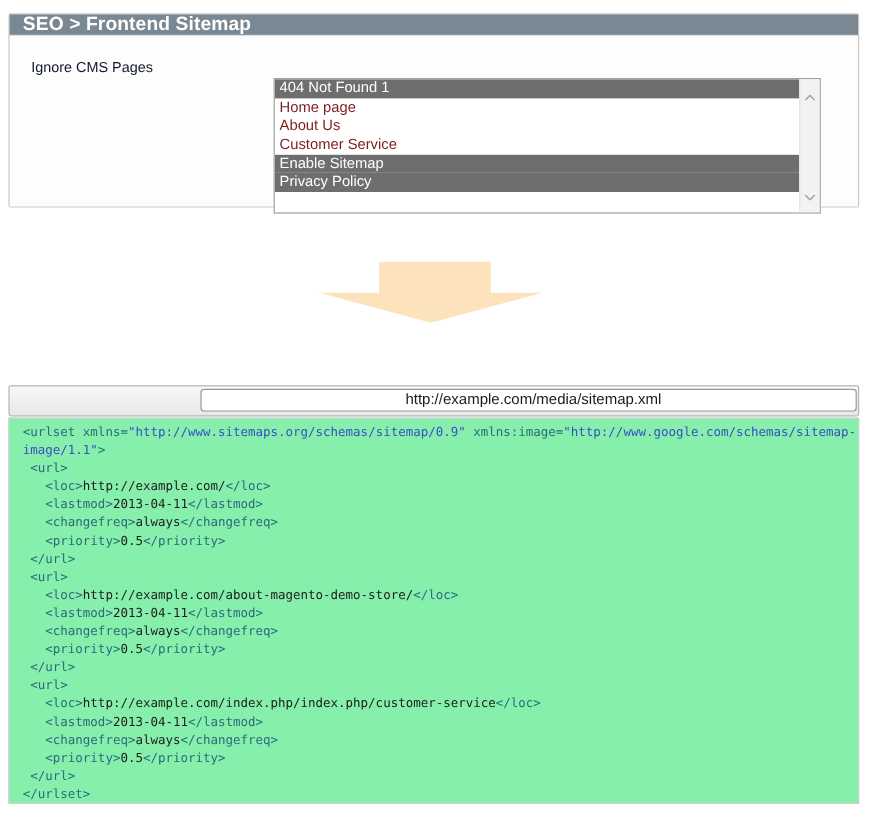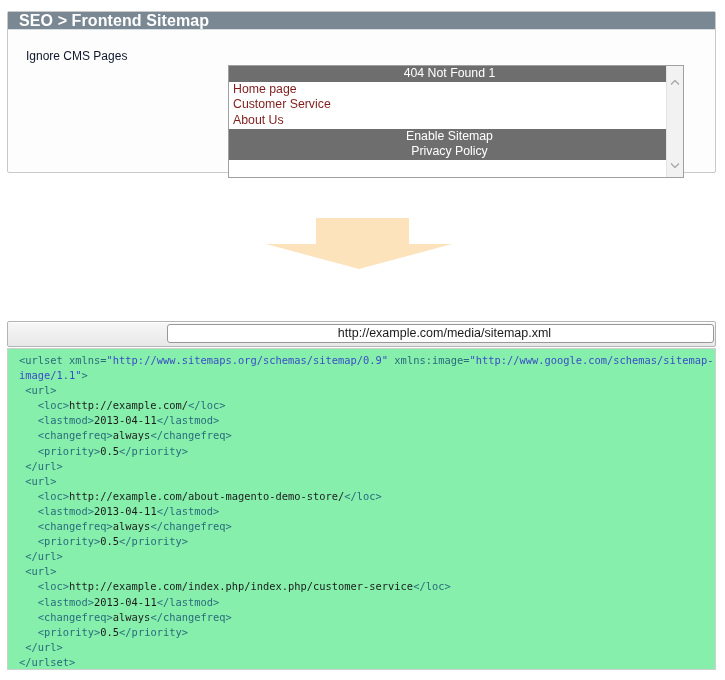--- a/index.html
+++ b/index.html
@@ -23,21 +23,21 @@
   }
   .multiselect{
     position:absolute;left:220px;top:35px;width:456px;height:113px;
     background:#fff;border:1px solid #a0a0a0;box-sizing:border-box;overflow:hidden;
   }
   .opts{position:absolute;left:0;top:0;right:17px;bottom:0;}
   .opt{
     height:15.7px;line-height:15.7px;font-size:12.3px;color:#7f1d1d;
     padding-left:4px;white-space:nowrap;overflow:hidden;
   }
-  .opt.sel{background:var(--select-sel-bg);color:#fff;text-align:center;}
+  .opt.sel{background:var(--select-sel-bg);color:#fff;}
   .msb{
     position:absolute;top:0;right:0;bottom:0;width:17px;
     background:#f2f2f2;border-left:1px solid #e3e3e3;box-sizing:border-box;
   }
   .msb .up{position:absolute;top:5px;left:50%;transform:translateX(-50%);}
   .msb .dn{position:absolute;bottom:5px;left:50%;transform:translateX(-50%);}
   
   .flow-arrow{
     position:absolute;left:266px;top:218px;width:186px;height:51px;
     background:var(--arrow-color);
@@ -79,22 +79,22 @@
   <section class="config-panel">
     <div class="panel-header">
       <span>SEO &gt; Frontend Sitemap</span>
     </div>
     <div class="panel-body">
       <span class="field-label">Ignore CMS Pages</span>
       <div class="multiselect">
         <div class="opts" id="cms-options">
             <div class="opt sel">404 Not Found 1</div>
             <div class="opt">Home page</div>
+            <div class="opt">About Us</div>
             <div class="opt">Customer Service</div>
-            <div class="opt">About Us</div>
             <div class="opt sel">Enable Sitemap</div>
             <div class="opt sel">Privacy Policy</div>
           </div>
         <div class="msb">
           <span class="up">
             <svg width="9" height="5" viewBox="0 0 9 5">
                 <polyline points="0.5,4.5 4.5,0.5 8.5,4.5" fill="none" stroke="#a6a6a6" stroke-width="1.3"></polyline>
               </svg>
           </span>
           <span class="dn">

